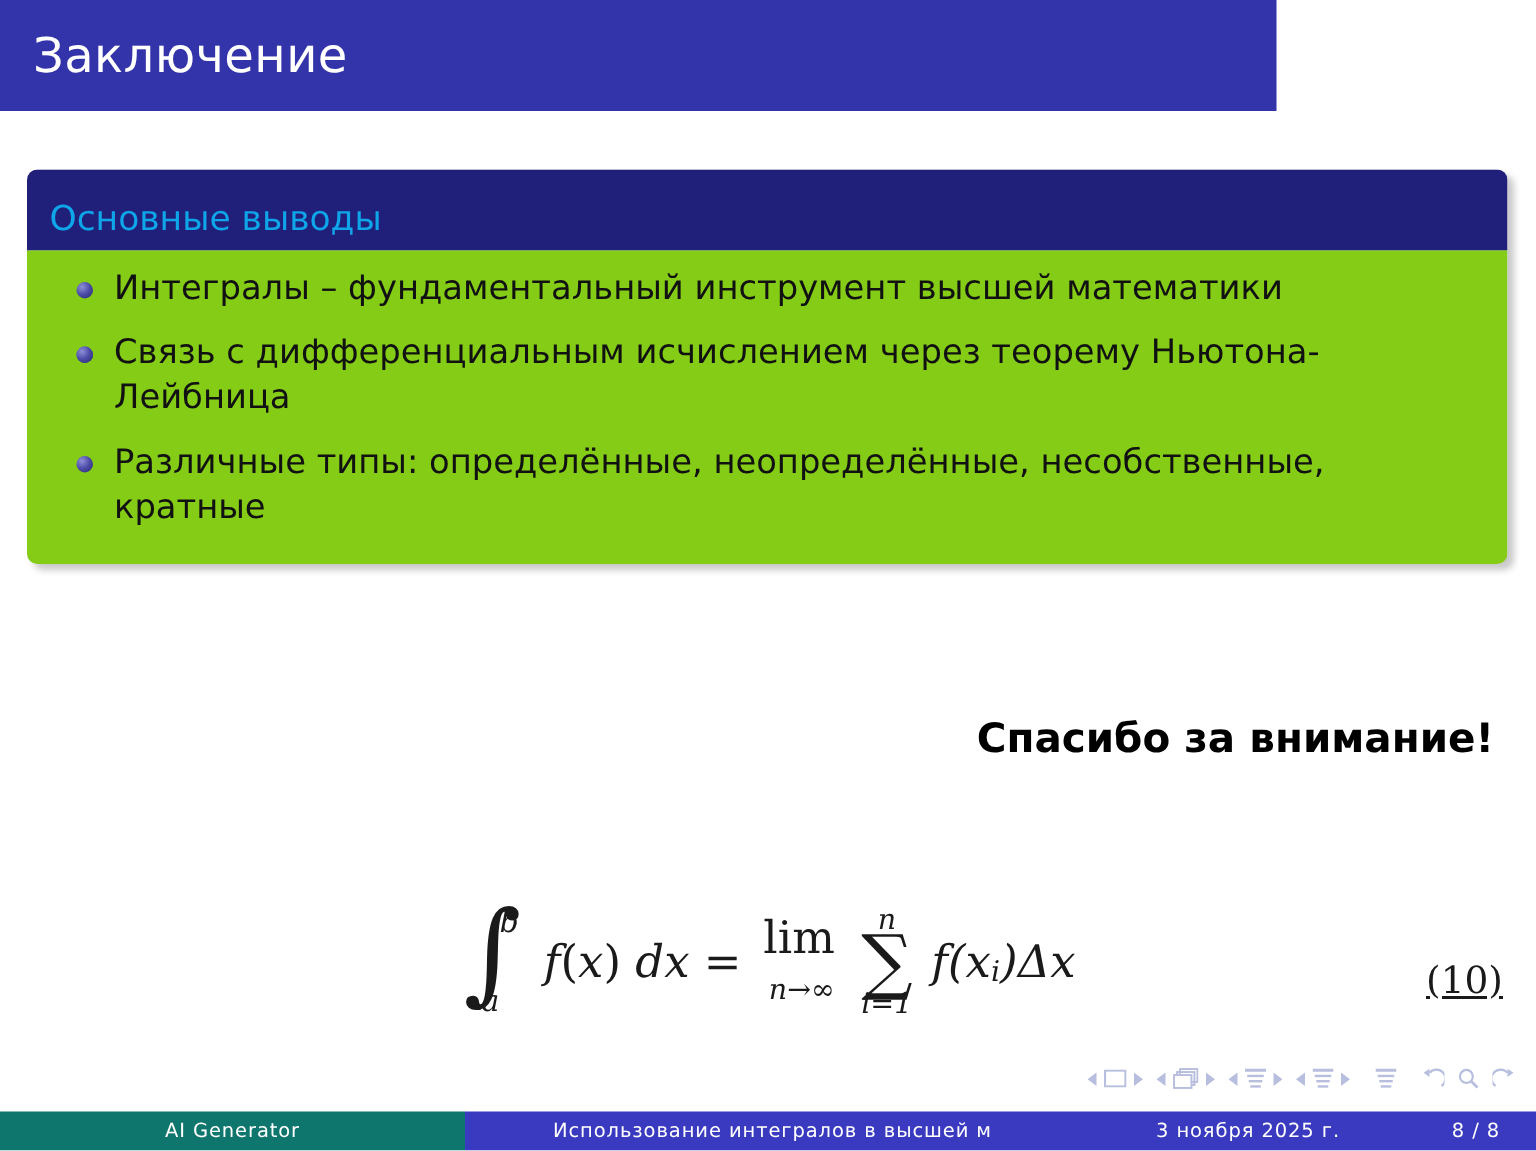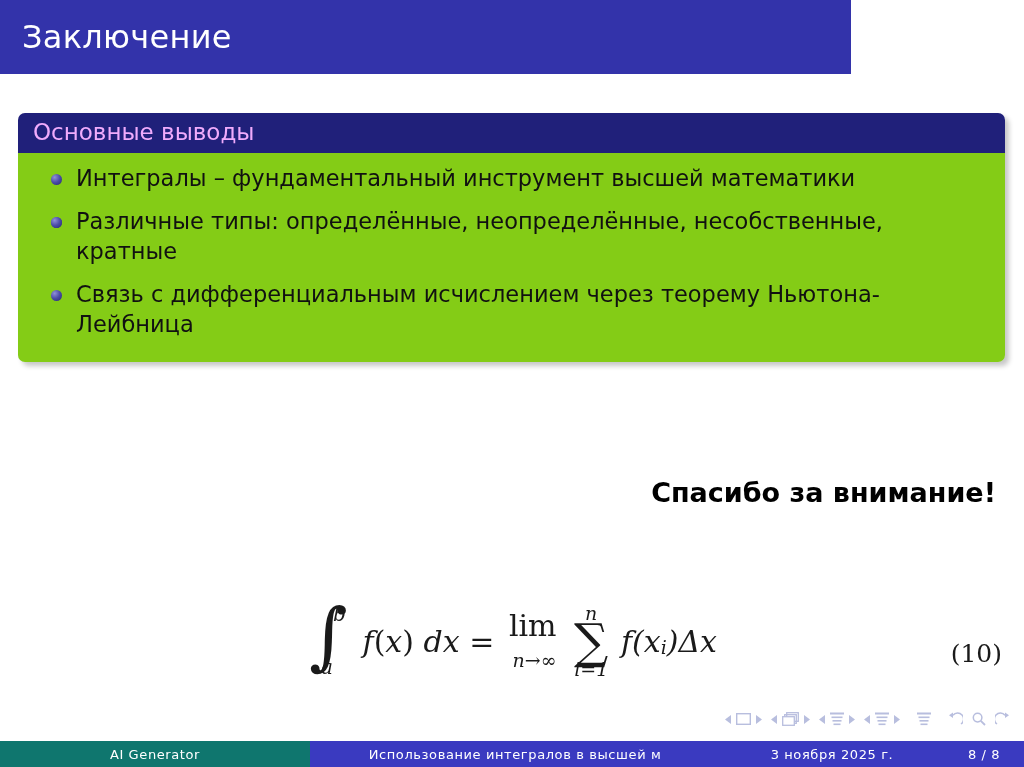--- a/index.html
+++ b/index.html
@@ -50,23 +50,23 @@
     left: 18px;
     top: 39px;
     width: 987px;
     border-radius: 7px;
     box-shadow: 4px 4px 5px rgba(0,0,0,0.22);
     overflow: hidden;
     background: #e4e4ef;
   }
   #block-title {
     background: #20207a;
-    color: #f0abfc;
+    color: #0ea5e9;
     font-size: 23px;
-    padding: 6px 0 7px 15px;
+    padding: 20px 0 7px 15px;
     line-height: 1.18;
   }
   #block-content {
     background: #84cc16;
     padding: 11px 22px 20px 22px;
   }
 
   ul.bullet-list {
     list-style: none;
     margin: 0;
@@ -170,20 +170,21 @@
     font-style: italic;
   }
   .sub-i { font-size: 19px; font-style: italic; vertical-align: -5px; }
   #equation-number {
     position: absolute;
     right: 22px;
     top: 45px;
     font-family: "DejaVu Serif", serif;
     font-size: 25px;
     color: #1a1a1a;
+    text-decoration: underline;
   }
 
   
   #nav-symbols {
     position: absolute;
     right: 14px;
     top: 712px;
     display: flex;
     align-items: center;
     gap: 9px;
@@ -236,25 +237,25 @@
       <ul class="bullet-list">
         <li>
           <span class="bullet-dot"></span>
           <span>Интегралы – фундаментальный инструмент высшей математики</span>
         </li>
         <li>
           <span class="bullet-dot"></span>
         </li>
         <li>
           <span class="bullet-dot"></span>
-          <span>Различные типы: определённые, неопределённые, несобственные, кратные</span>
+          <span>Связь с дифференциальным исчислением через теорему Ньютона-Лейбница</span>
         </li>
         <li>
           <span class="bullet-dot"></span>
-          <span>Связь с дифференциальным исчислением через теорему Ньютона-Лейбница</span>
+          <span>Различные типы: определённые, неопределённые, несобственные, кратные</span>
         </li>
       </ul>
     </div>
   </div>
 
   <div id="thanks-line">Спасибо за внимание!</div>
 
   <div id="equation-row">
     <div id="equation">
       <span class="int-stack">

